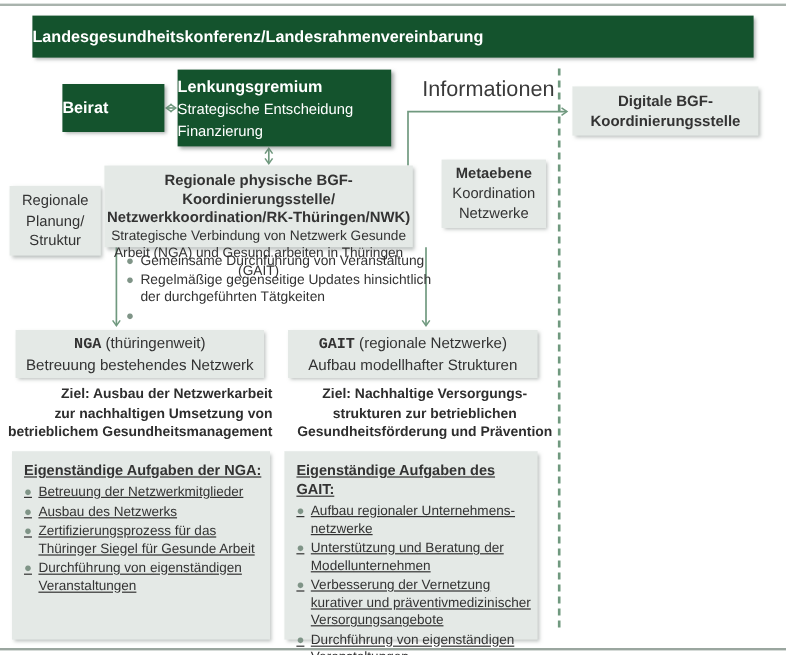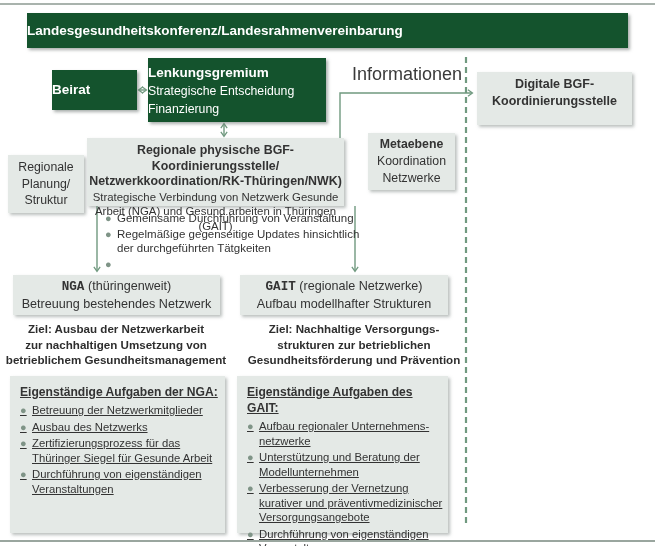--- a/index.html
+++ b/index.html
@@ -18,40 +18,40 @@
     box-shadow:2px 2px 3px rgba(120,130,125,.5);
   }
   .banner{left:27px;top:13px;width:601px;height:35px;line-height:35px;
     font-size:13.5px;font-weight:bold;}
   .beirat{left:52px;top:70px;width:85px;height:40px;line-height:40px;
     font-size:13.5px;font-weight:bold;}
   .lenkung{left:148px;top:58px;width:178px;height:64px;padding-top:5px;}
   .lenkung .t{font-size:13.5px;font-weight:bold;line-height:19px;}
   .lenkung .s{font-size:12.3px;line-height:18px;}
   .info-label{left:350px;top:64px;width:114px;text-align:center;font-size:18px;color:#3a3a3a;}
-  .digitale{left:477px;top:72px;width:155px;height:53px;padding-top:4px;
+  .digitale{left:477px;top:72px;width:155px;height:41px;padding-top:4px;
     font-size:12.5px;font-weight:bold;line-height:16.5px;}
   .regplan{left:8px;top:135px;width:76px;height:58px;padding-top:4px;
     font-size:12.3px;line-height:16.5px;margin-top:20px;}
   .central{left:87px;top:138px;width:257px;height:68px;padding-top:5px;}
   .central .t{font-size:12.4px;font-weight:bold;line-height:15.5px;}
   .central .s{font-size:11.4px;line-height:14.5px;}
   .meta{left:368px;top:133px;width:87px;height:57px;padding-top:3px;
     font-size:12.3px;line-height:17px;}
   .meta .t{font-weight:bold;}
   ul.blist{list-style:none;margin:0;padding:0;}
   ul.blist li{display:flex;font-size:11.5px;line-height:14.5px;margin-bottom:1px;}
   ul.blist .dot{flex:0 0 12px;color:#7f9487;font-size:11px;}
   .coop{left:105px;top:211px;width:258px;}
   .nodebox{height:40px;padding-top:3px;font-size:12.6px;line-height:17px;}
   .nga-box{left:13px;top:275px;width:207px;}
   .gait-box{left:240px;top:275px;width:208px;}
   .abbr{font-weight:bold;font-family:Liberation Mono, monospace;}
   .ziel{font-size:11.6px;font-weight:bold;line-height:15.5px;text-align:center;color:#2e2e2e;}
-  .nga-ziel{left:5px;top:321px;width:222px;}
+  .nga-ziel{left:5px;top:321px;width:222px;text-align:right;}
   .gait-ziel{left:245px;top:321px;width:218px;}
   .tasks{padding:8px 5px 6px 10px;text-align:left;text-decoration:underline;}
   .tasks .tt{font-size:12.1px;font-weight:bold;line-height:16px;margin-bottom:3px;}
   .tasks ul.blist li{font-size:11.3px;line-height:14.5px;margin-bottom:2px;}
   .nga-tasks{left:10px;top:376px;width:215px;height:157px;}
   .gait-tasks{left:237px;top:376px;width:211px;height:157px;}
   svg.overlay{position:absolute;left:0;top:0;pointer-events:none;}
 </style>
 </head>
 <body>

